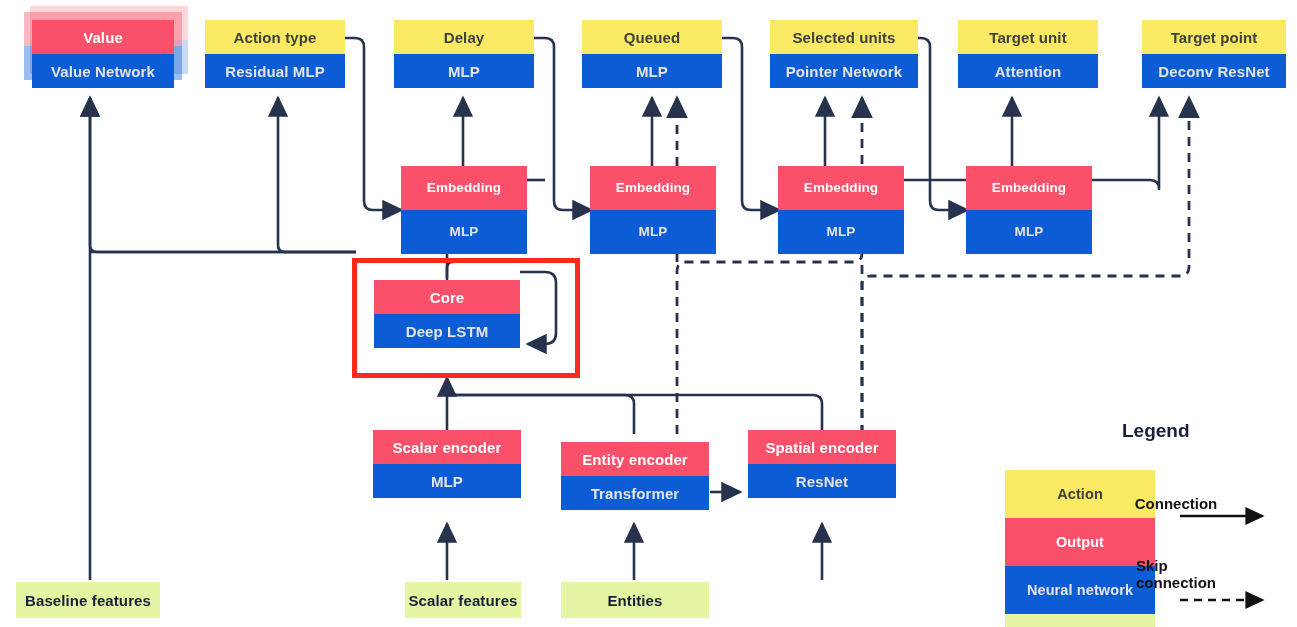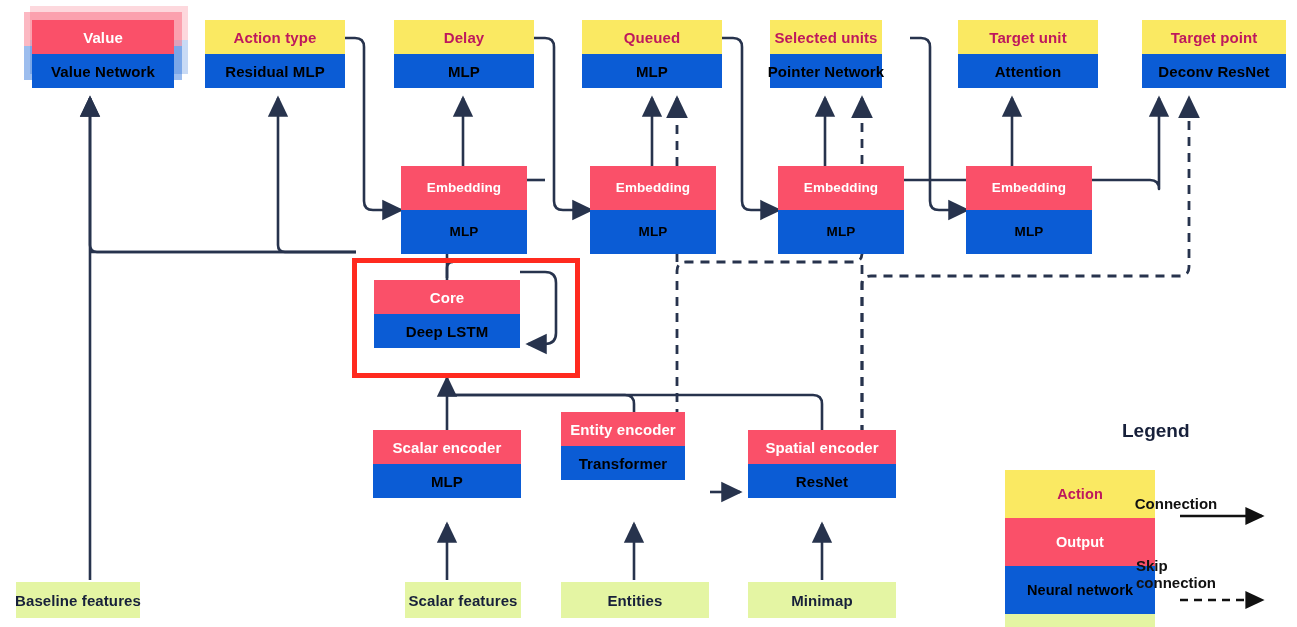--- a/index.html
+++ b/index.html
@@ -12,23 +12,23 @@
   svg.wires{position:absolute;left:0;top:0;width:1297px;height:627px;pointer-events:none;}
 
   
   .blk{position:absolute;box-sizing:border-box;}
   .cell{
     box-sizing:border-box;width:100%;
     display:flex;align-items:center;justify-content:center;
     font-size:15px;font-weight:700;letter-spacing:.1px;
     line-height:1;white-space:nowrap;
   }
-  .cell.action{background:#FAE962;color:#be185d;height:34px;}
+  .cell.action{background:#FAE962;color:#404040;height:34px;}
   .cell.output{background:#FA5069;color:#ffffff;height:34px;}
-  .cell.nn    {background:#0B5CD5;color:#000000;height:34px;}
+  .cell.nn    {background:#0B5CD5;color:#e5e5e5;height:34px;}
   .cell.input {background:#E4F5A3;color:#17203a;height:36px;font-weight:700;}
 
   .cell.small{font-size:13.5px;height:44px;}
 
   
   .ghost{position:absolute;z-index:0;}
   .ghost .g-top{background:#FA5069;height:34px;width:100%;}
   .ghost .g-bot{background:#0B5CD5;height:34px;width:100%;}
   .ghost.g1{opacity:.22;}
   .ghost.g2{opacity:.40;}
@@ -151,21 +151,21 @@
   <div class="blk" style="left:394px;top:20px;width:140px;">
     <div class="cell action">Delay</div>
     <div class="cell nn">MLP</div>
   </div>
 
   <div class="blk" style="left:582px;top:20px;width:140px;">
     <div class="cell action">Queued</div>
     <div class="cell nn">MLP</div>
   </div>
 
-  <div class="blk" style="left:770px;top:20px;width:112px;">
+  <div class="blk" style="left:770px;top:20px;width:148px;">
     <div class="cell action">Selected units</div>
     <div class="cell nn">Pointer Network</div>
   </div>
 
   <div class="blk" style="left:958px;top:20px;width:140px;">
     <div class="cell action">Target unit</div>
     <div class="cell nn">Attention</div>
   </div>
 
   <div class="blk" style="left:1142px;top:20px;width:144px;">
@@ -193,40 +193,37 @@
   <div class="highlight" style="left:352px;top:258px;width:228px;height:120px;"></div>
   <div class="blk" style="left:374px;top:280px;width:146px;">
     <div class="cell output">Core</div>
     <div class="cell nn">Deep LSTM</div>
   </div>
 
   <div class="blk" style="left:373px;top:430px;width:148px;">
     <div class="cell output">Scalar encoder</div>
     <div class="cell nn">MLP</div>
   </div>
-  <div class="blk" style="left:561px;top:412px;width:124px;">
+  <div class="blk" style="left:561px;top:442px;width:148px;">
     <div class="cell output">Entity encoder</div>
     <div class="cell nn">Transformer</div>
   </div>
   <div class="blk" style="left:748px;top:430px;width:148px;">
     <div class="cell output">Spatial encoder</div>
     <div class="cell nn">ResNet</div>
   </div>
 
-  <div class="blk" style="left:16px;top:582px;width:124px;">
+  <div class="blk" style="left:16px;top:582px;width:144px;">
     <div class="cell input">Baseline features</div>
   </div>
   <div class="blk" style="left:373px;top:582px;width:148px;padding-left:32px;">
     <div class="cell input">Scalar features</div>
   </div>
   <div class="blk" style="left:561px;top:582px;width:148px;">
     <div class="cell input">Entities</div>
-  </div>
-  <div class="blk" style="left:748px;top:582px;width:148px;">
-    <div class="cell input">Minimap</div>
   </div>
 
   <div class="legend-title" style="left:1096px;top:420px;">Legend</div>
 
   <div class="legend-swatches" style="left:1005px;top:470px;">
     <div class="cell action">Action</div>
     <div class="cell output">Output</div>
     <div class="cell nn">Neural network</div>
     <div class="cell input">Input</div>
   </div>

